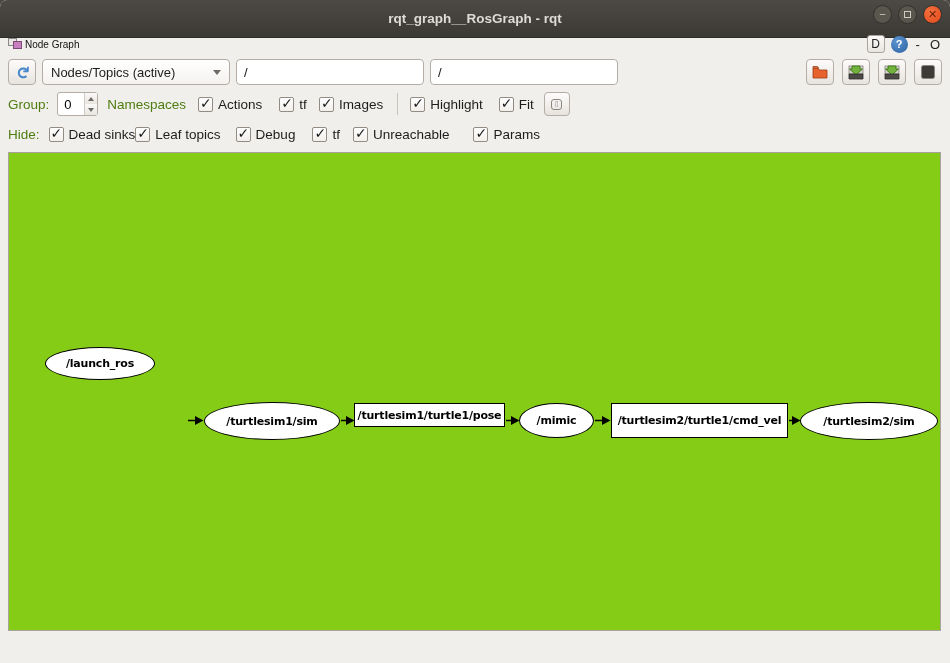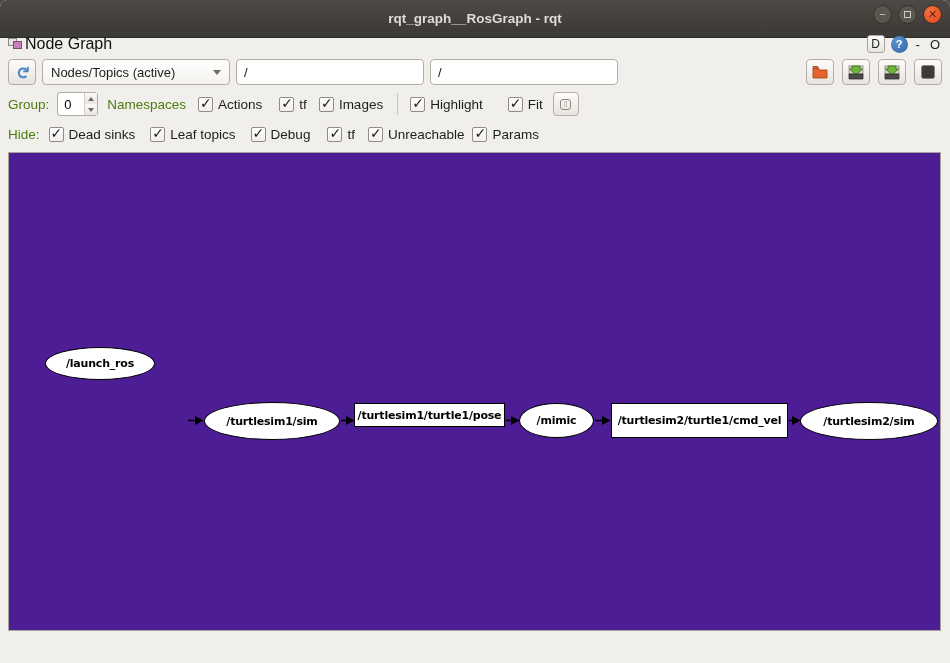--- a/index.html
+++ b/index.html
@@ -21,21 +21,21 @@
   .winbtn .glyph { display:block; }
   .winbtn.max .glyph { width:7px; height:7px; border:1.5px solid #cfccc4; }
 
   
   .dockbar { position:absolute; left:0; top:31px; width:100%; height:26px;
     display:flex; align-items:center; padding:0 8px; }
   .plugin-icon { width:15px; height:14px; position:relative; margin-right:2px; }
   .plugin-icon .scr1, .plugin-icon .scr2 { position:absolute; border:1px solid #8a8a8a; background:#e9e7e4; }
   .plugin-icon .scr1 { left:0; top:1px; width:9px; height:8px; }
   .plugin-icon .scr2 { left:5px; top:4px; width:9px; height:8px; background:#c77fc0; border-color:#7d4a78; }
-  .dock-title { font-size:16px; color:#111; }
+  .dock-title { font-size:10px; color:#111; }
   .dock-right { margin-left:auto; display:flex; align-items:center; gap:6px; }
   .dock-btn-d { width:18px; height:18px; border:1px solid #aaa49c; border-radius:3px;
     background:linear-gradient(#fcfbfa,#e8e5e0); font-size:12px; text-align:center; line-height:16px; color:#222; }
   .dock-btn-help { width:17px; height:17px; border-radius:50%;
     background:radial-gradient(circle at 35% 30%, #5b93cf, #2d62a3); color:#fff;
     font-size:11px; font-weight:bold; text-align:center; line-height:17px; }
   .dock-btn-plain { font-size:13px; color:#222; padding:0 2px; }
 
   
   .toolbar { position:absolute; left:0; top:58px; width:100%; height:30px; }
@@ -79,21 +79,21 @@
   .cb .box::before { content:"✓"; position:absolute; left:1px; top:-3px; font-size:14px; font-weight:bold; color:#1a1a1a; }
   .cb .lbl { font-size:13.5px; }
   .vsep { width:1px; height:22px; background:#c8c3bc; margin:0 12px 0 14px; }
   .fitview-btn { margin-left:10px; width:26px; height:24px; border:1px solid #b3ada5; border-radius:4px;
     background:linear-gradient(#fdfcfb,#e7e3de); display:flex; align-items:center; justify-content:center; }
   .fitview-glyph { width:11px; height:11px; border:1.5px solid #8d8press; border:1.5px solid #8d887f; border-radius:3px;
     display:flex; align-items:center; justify-content:center; font-size:7px; color:#8d887f; }
 
   
   .graphview { position:absolute; left:8px; top:152px; width:933px; height:479px;
-    background:#4c1d95; border:1px solid #a9a39b; }
+    background:#84cc16; border:1px solid #a9a39b; }
   .gnode { position:absolute; display:flex; align-items:center; justify-content:center;
     background:#fff; font-weight:bold; font-size:11px; color:#000; white-space:nowrap;
     font-family:"DejaVu Sans","Liberation Sans",sans-serif; letter-spacing:-0.2px; }
   .gnode.ellipse { border:1px solid #000; border-radius:50%; }
   .gnode.box { border:1.5px solid #000; border-radius:0; }
   .edge { position:absolute; }
 </style>
 </head>
 <body>
 
@@ -187,52 +187,52 @@
     </label>
     <label class="cb" style="margin-left:12px">
       <span class="box"></span>
       <span class="lbl">Images</span>
     </label>
     <span class="vsep"></span>
     <label class="cb">
       <span class="box"></span>
       <span class="lbl">Highlight</span>
     </label>
-    <label class="cb" style="margin-left:25px">
+    <label class="cb" style="margin-left:16px">
       <span class="box"></span>
       <span class="lbl">Fit</span>
     </label>
     <div class="fitview-btn">
       <span class="fitview-glyph">▯</span>
     </div>
   </div>
 
   <div class="optrow row2">
     <span class="optlabel">Hide:</span>
     <label class="cb" style="margin-left:9px">
       <span class="box"></span>
       <span class="lbl">Dead sinks</span>
     </label>
+    <label class="cb" style="">
+      <span class="box"></span>
+      <span class="lbl">Leaf topics</span>
+    </label>
     <label class="cb" style="margin-left:15px">
       <span class="box"></span>
-      <span class="lbl">Leaf topics</span>
-    </label>
-    <label class="cb" style="margin-left:15px">
-      <span class="box"></span>
       <span class="lbl">Debug</span>
     </label>
     <label class="cb" style="margin-left:17px">
       <span class="box"></span>
       <span class="lbl">tf</span>
     </label>
     <label class="cb" style="margin-left:13px">
       <span class="box"></span>
       <span class="lbl">Unreachable</span>
     </label>
-    <label class="cb" style="margin-left:8px">
+    <label class="cb" style="margin-left:24px">
       <span class="box"></span>
       <span class="lbl">Params</span>
     </label>
   </div>
 
   <div class="graphview">
 
     <div class="gnode ellipse" style="left:36px; top:194px; width:110px; height:33px;">/launch_ros</div>
 
 

